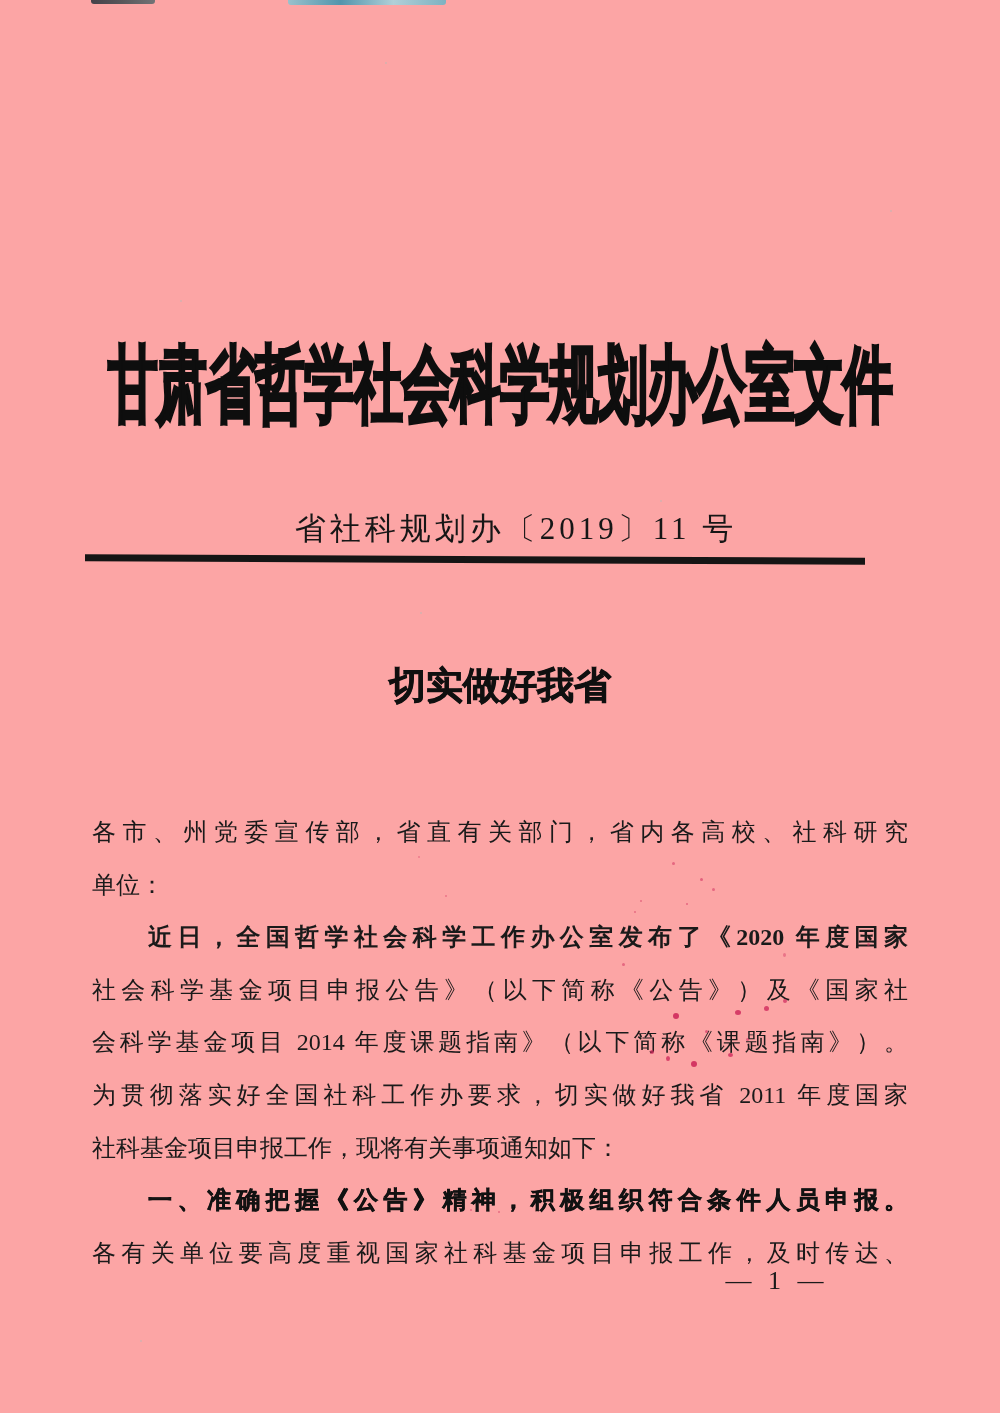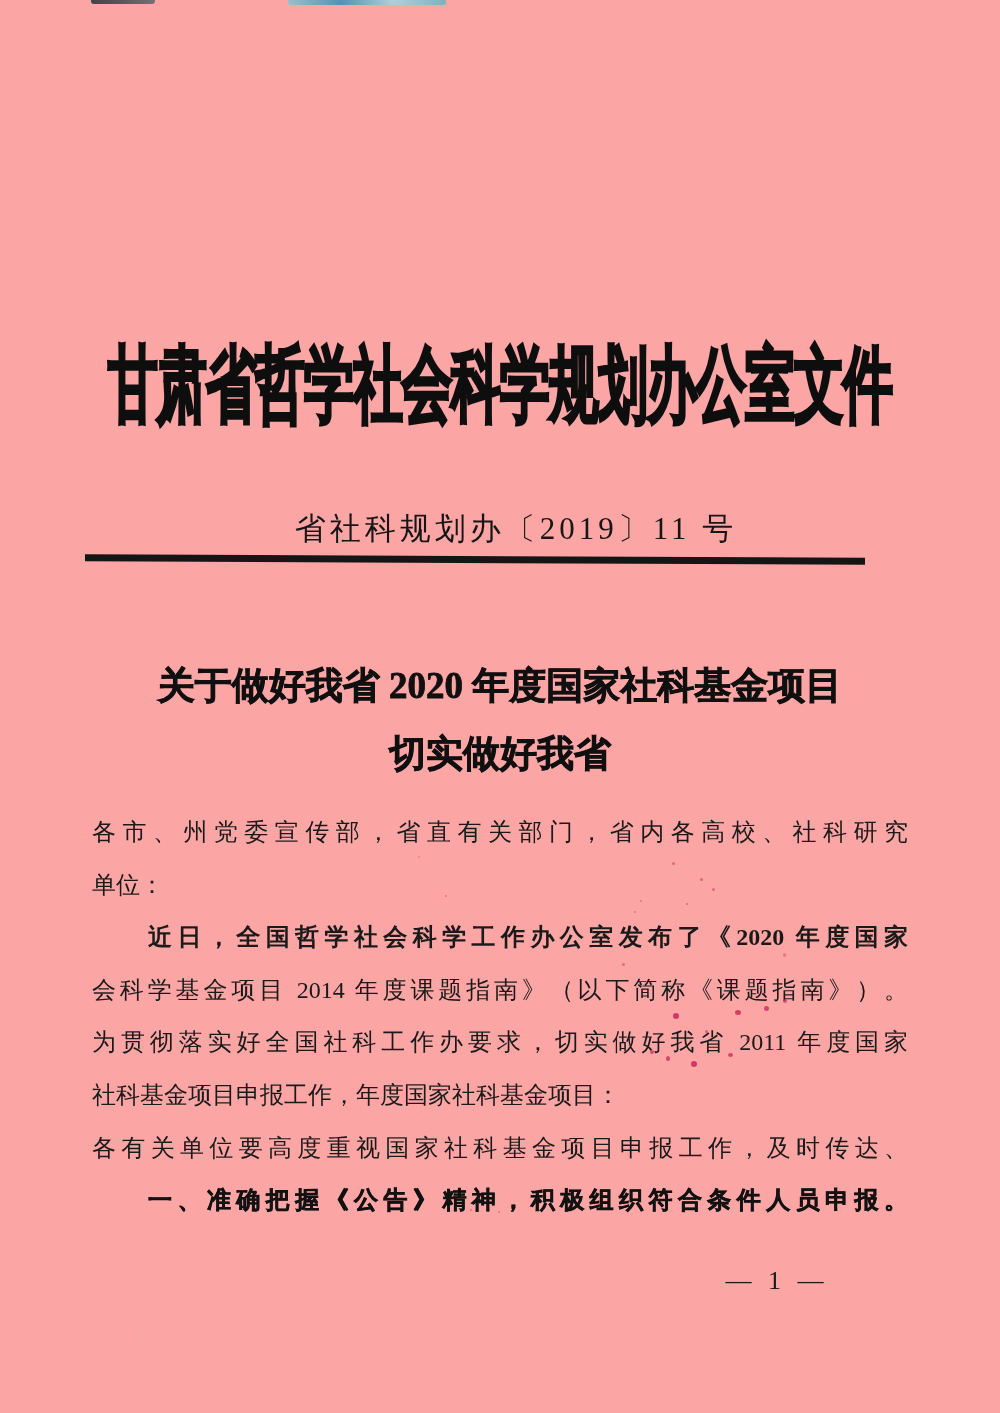--- a/index.html
+++ b/index.html
@@ -98,33 +98,33 @@
   <div class="smudge-dark"></div>
   <div class="smudge-teal"></div>
 
   <div class="banner">甘肃省哲学社会科学规划办公室文件</div>
 
   <div class="doc-number">省社科规划办〔2019〕11 号</div>
 
   <div class="rule"></div>
 
   <div class="notice-title">
-    <div>关于做好我省 2020 年度国家社科基金项目</div>
     <div>切实做好我省</div>
   </div>
 
   <div class="body-text">
     <div class="line">各市、州党委宣传部，省直有关部门，省内各高校、社科研究</div>
     <div class="line end">单位：</div>
     <div class="line indent">近日，全国哲学社会科学工作办公室发布了《2020 年度国家</div>
+    <div class="line">社会科学基金项目申报公告》（以下简称《公告》）及《国家社</div>
     <div class="line">会科学基金项目 2014 年度课题指南》（以下简称《课题指南》）。</div>
     <div class="line">为贯彻落实好全国社科工作办要求，切实做好我省 2011 年度国家</div>
-    <div class="line end">社科基金项目申报工作，年度国家社科基金项目：</div>
+    <div class="line end">社科基金项目申报工作，现将有关事项通知如下：</div>
+    <div class="line indent bold">一、准确把握《公告》精神，积极组织符合条件人员申报。</div>
     <div class="line">各有关单位要高度重视国家社科基金项目申报工作，及时传达、</div>
-    <div class="line indent bold">一、准确把握《公告》精神，积极组织符合条件人员申报。</div>
   </div>
 
   <div class="page-number">— 1 —</div>
 
   <div>
     <span class="speck" style="left:673px;top:1013px;width:6px;height:6px;opacity:.9"></span>
     <span class="speck" style="left:735px;top:1010px;width:6px;height:5px;opacity:.85"></span>
     <span class="speck" style="left:764px;top:1006px;width:5px;height:5px;opacity:.8"></span>
     <span class="speck" style="left:783px;top:999px;width:4px;height:4px;opacity:.7"></span>
     <span class="speck" style="left:650px;top:1050px;width:4px;height:4px;opacity:.75"></span>

